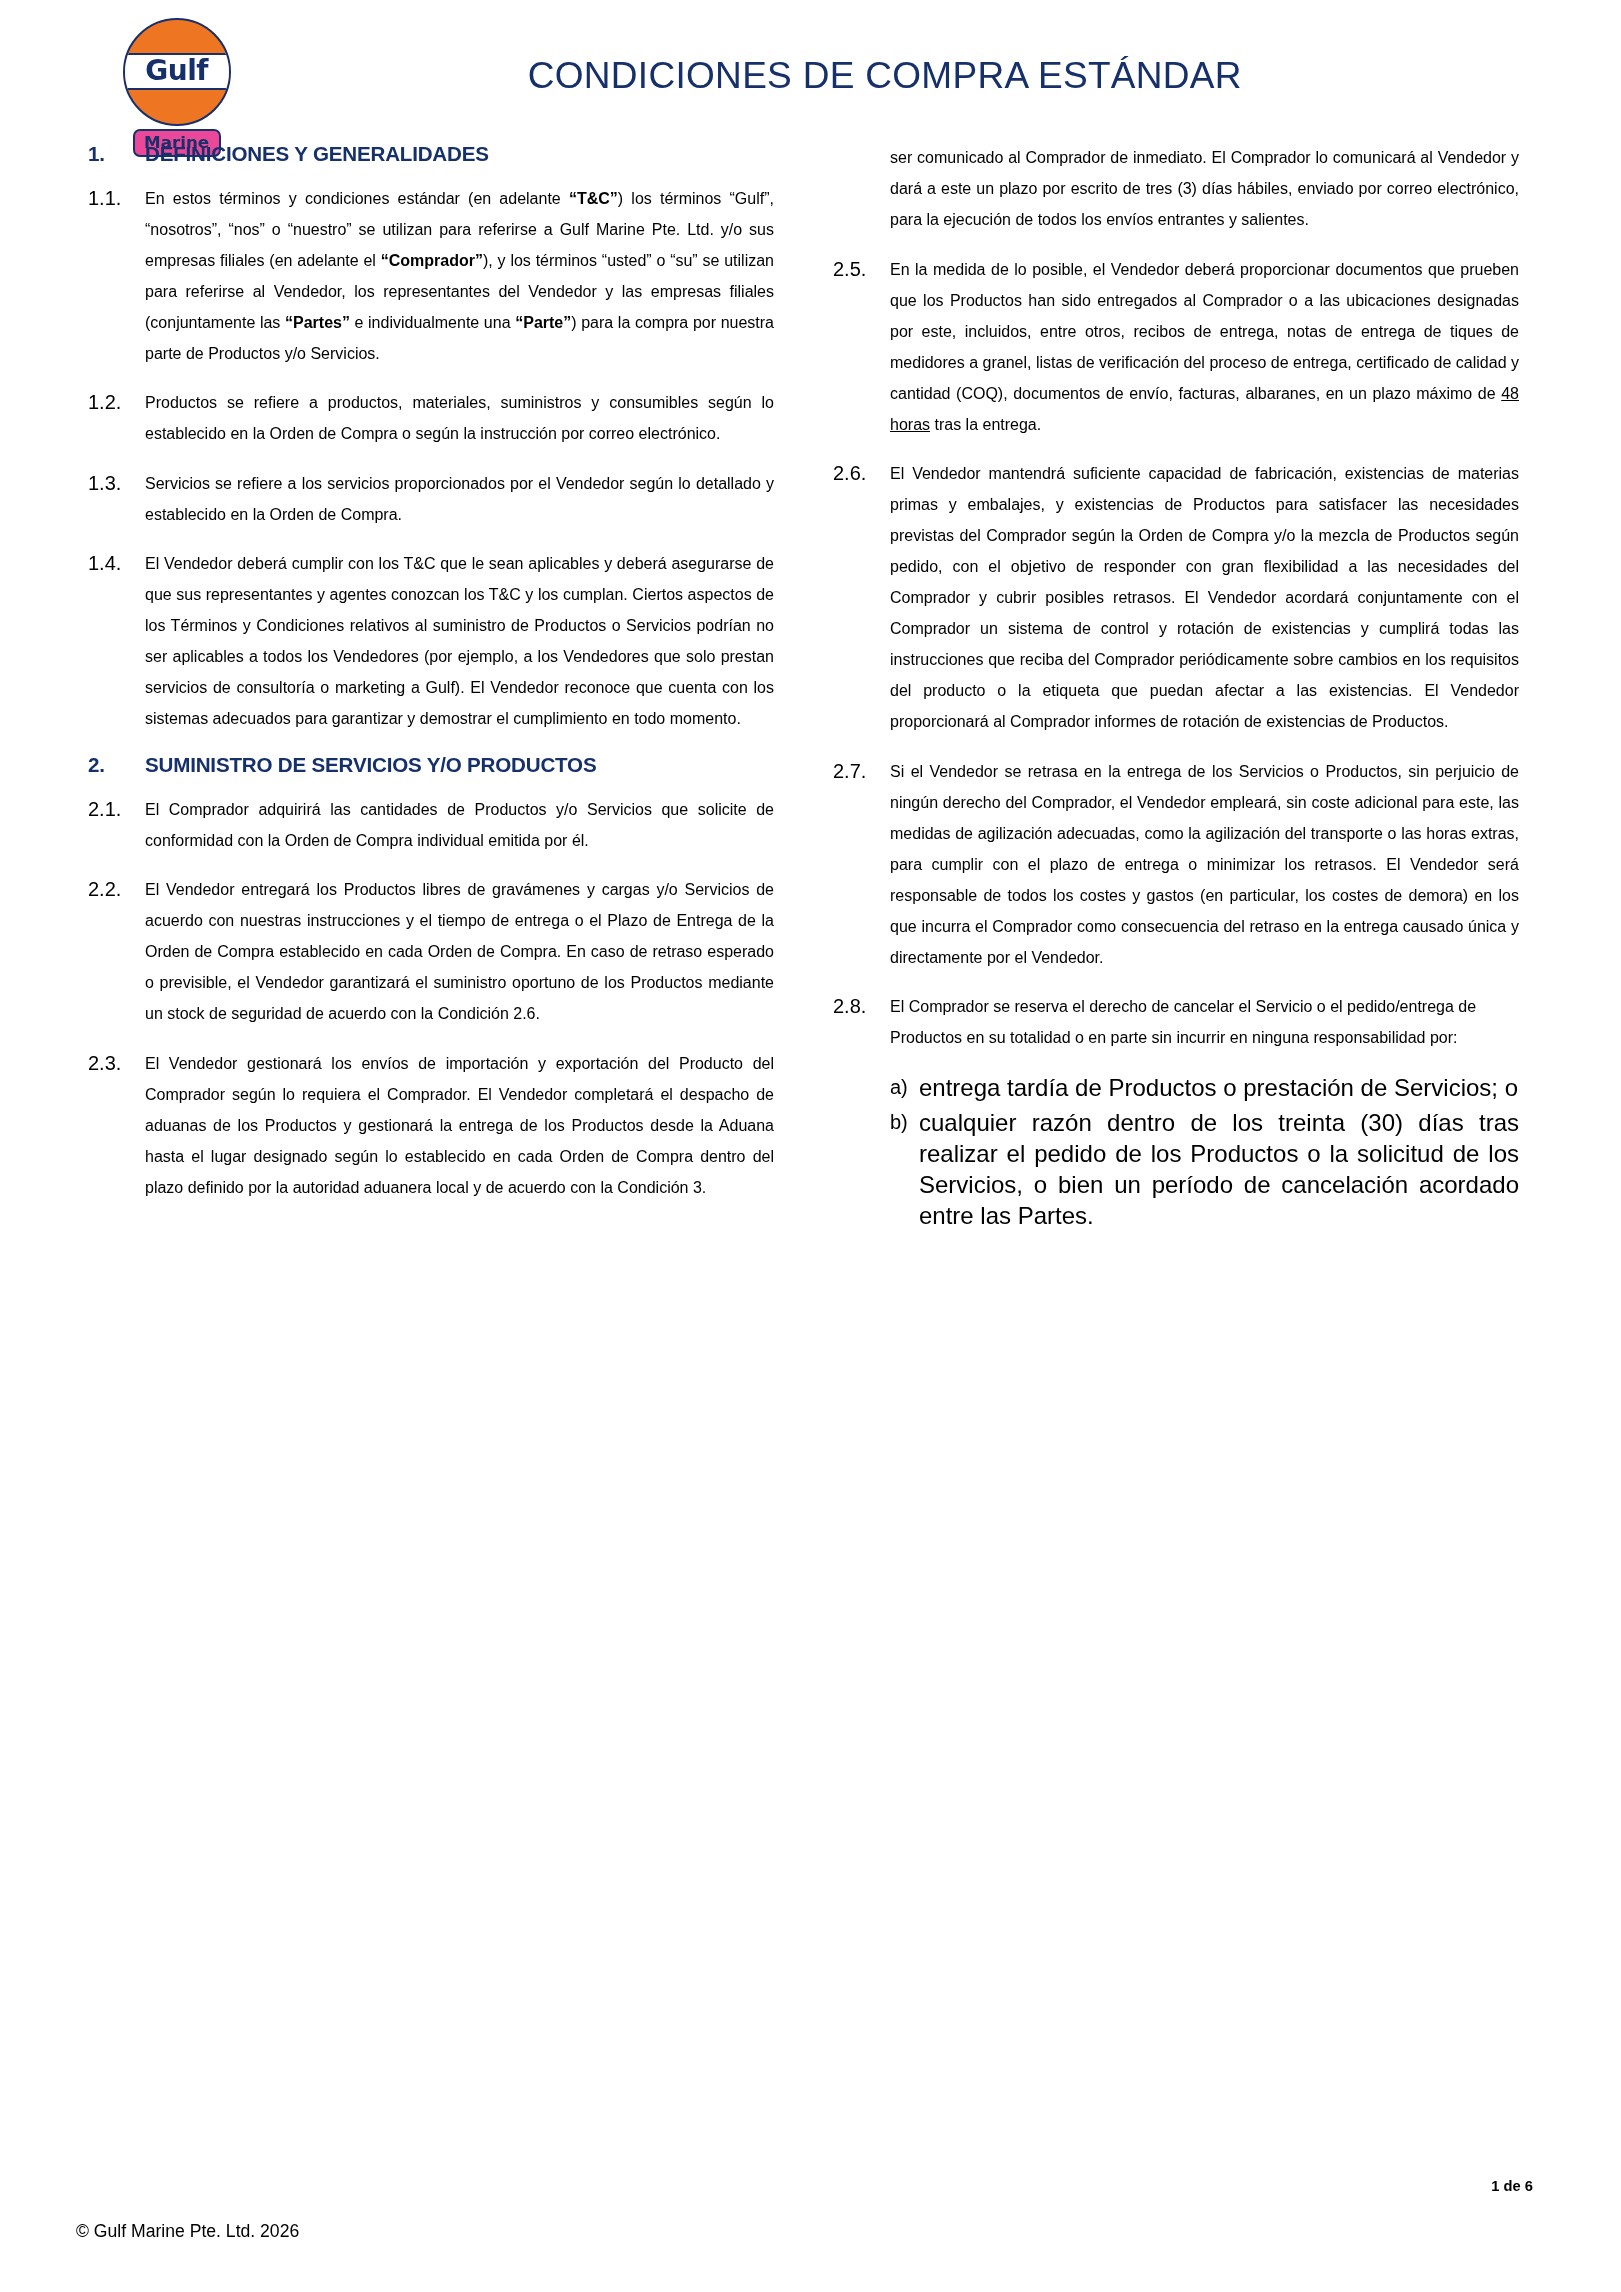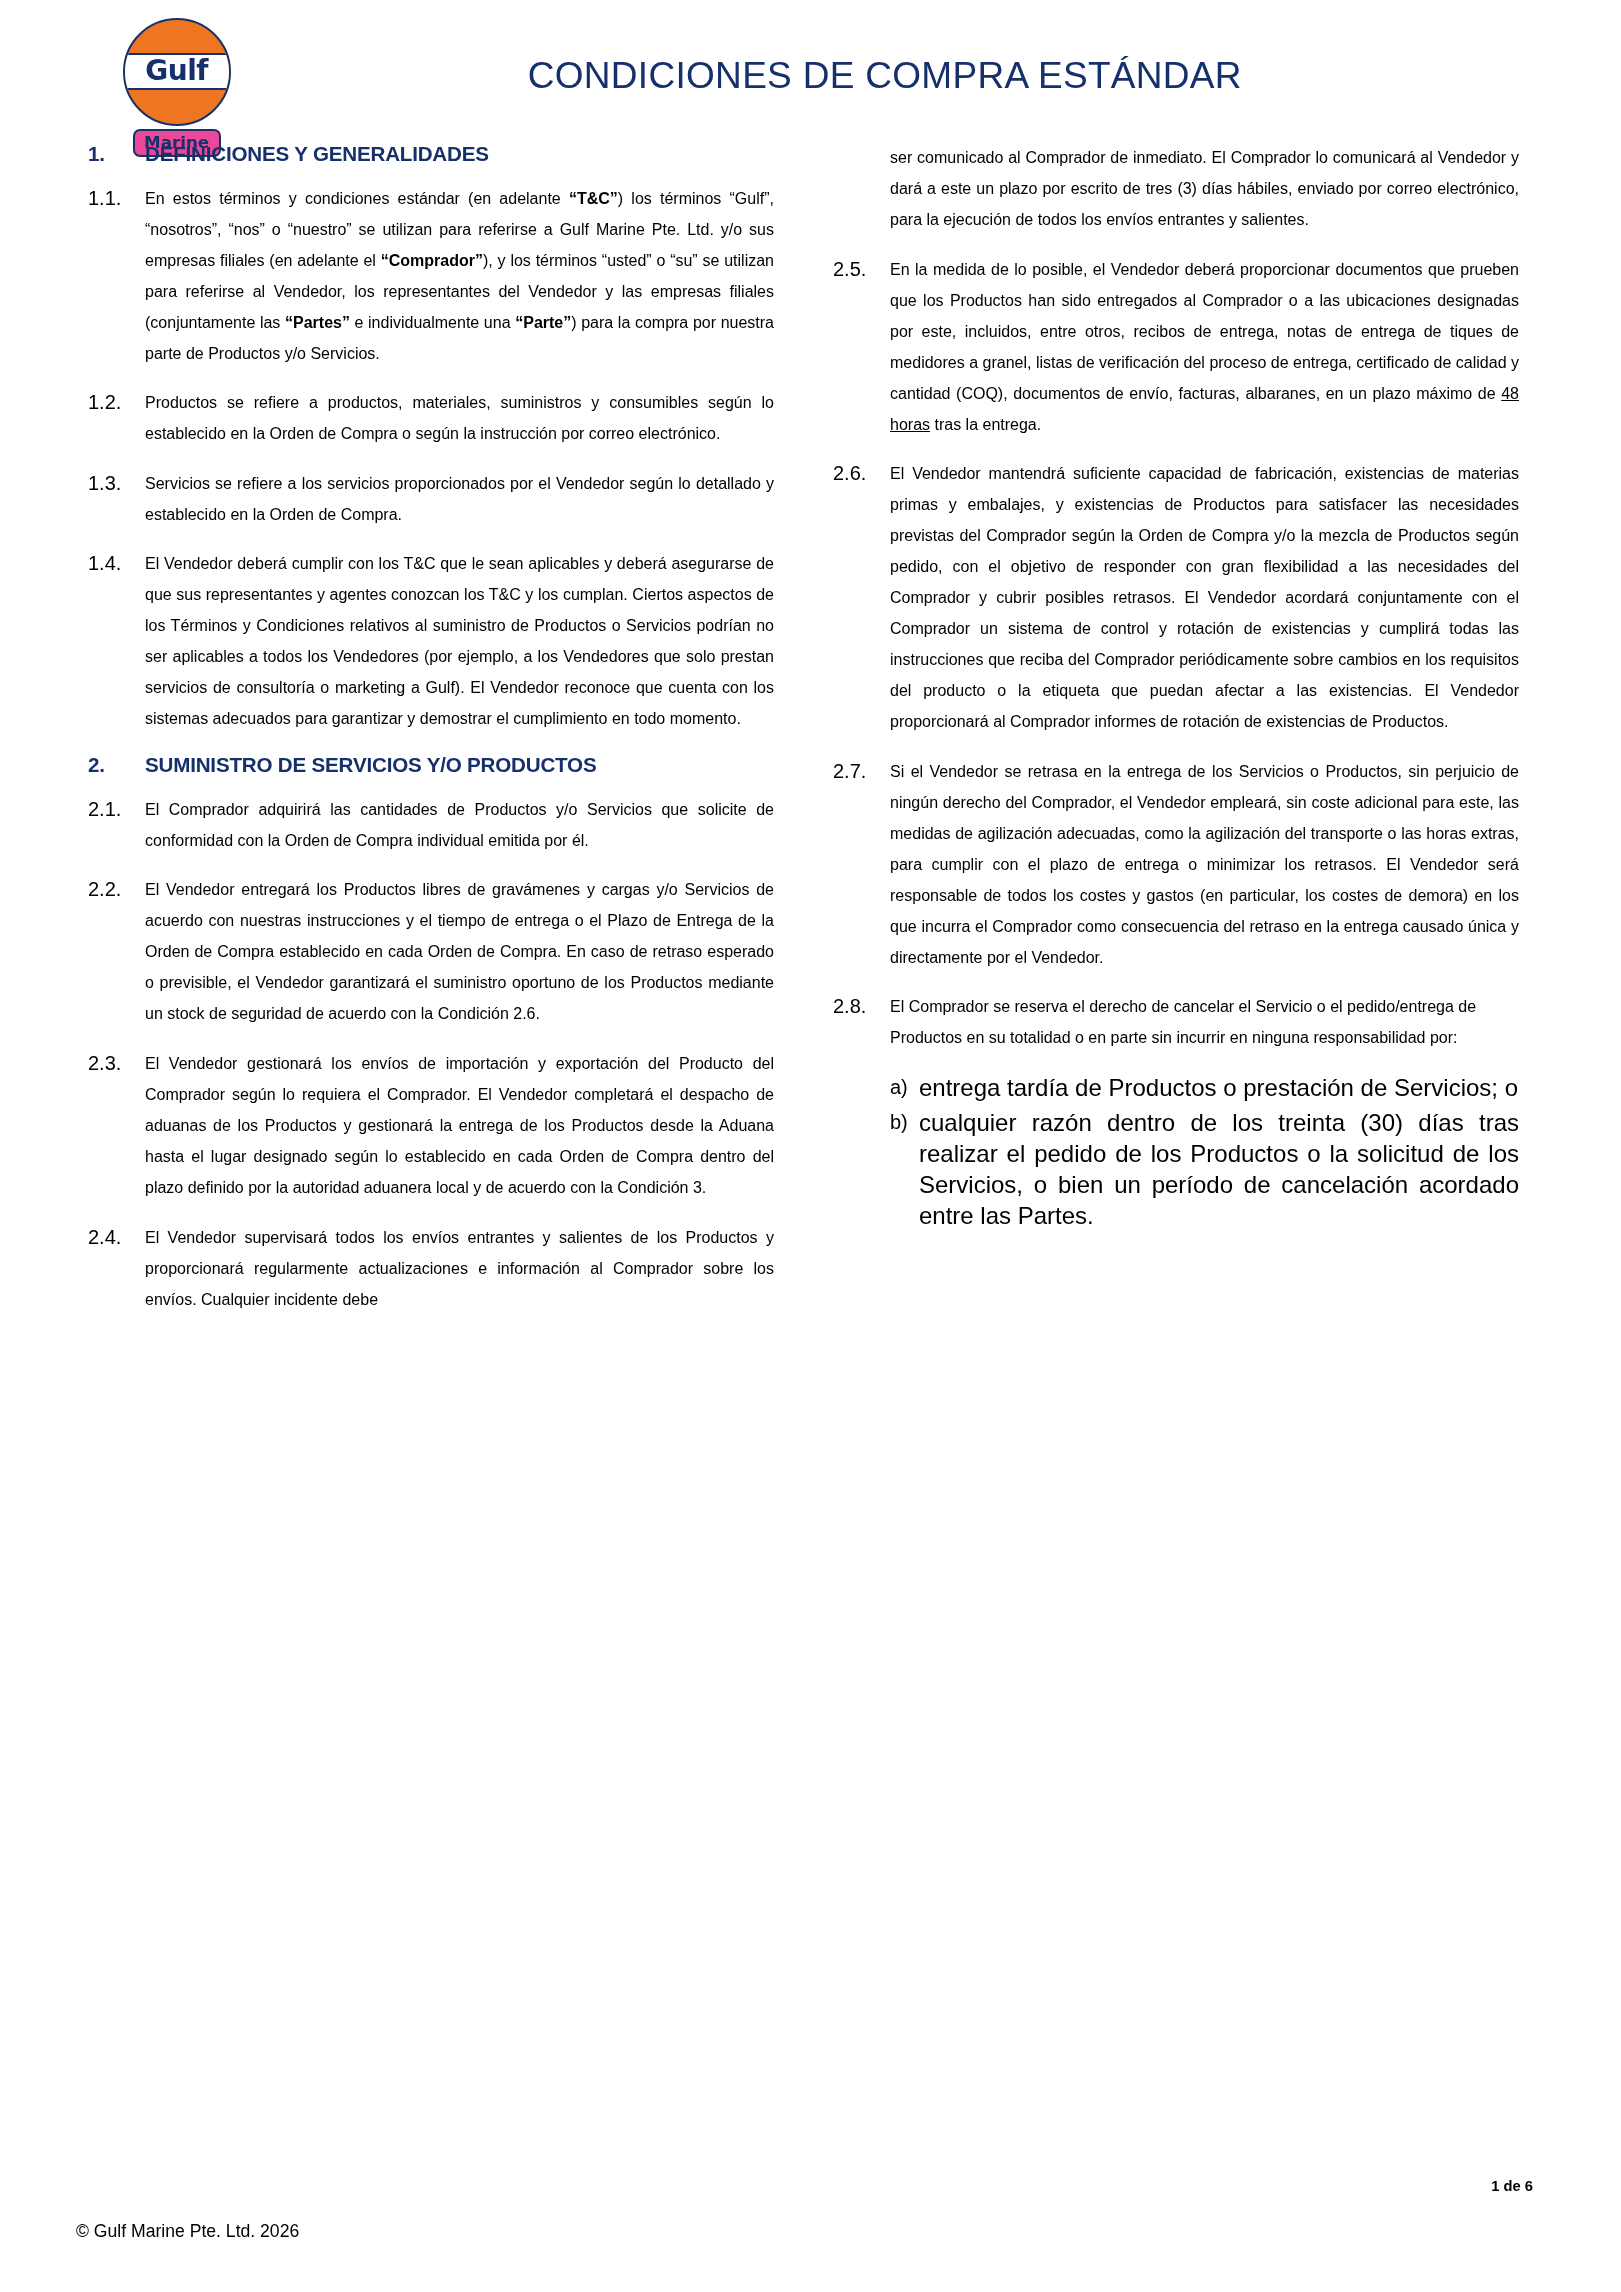--- a/index.html
+++ b/index.html
@@ -266,24 +266,20 @@
       <div class="clause">
         <span class="num">2.2.</span>
         <span class="txt">El Vendedor entregará los Productos libres de gravámenes y cargas y/o Servicios de acuerdo con nuestras instrucciones y el tiempo de entrega o el Plazo de Entrega de la Orden de Compra establecido en cada Orden de Compra. En caso de retraso esperado o previsible, el Vendedor garantizará el suministro oportuno de los Productos mediante un stock de seguridad de acuerdo con la Condición 2.6.</span>
       </div>
 
       <div class="clause">
         <span class="num">2.3.</span>
         <span class="txt">El Vendedor gestionará los envíos de importación y exportación del Producto del Comprador según lo requiera el Comprador. El Vendedor completará el despacho de aduanas de los Productos y gestionará la entrega de los Productos desde la Aduana hasta el lugar designado según lo establecido en cada Orden de Compra dentro del plazo definido por la autoridad aduanera local y de acuerdo con la Condición 3.</span>
       </div>
 
-      <div class="clause">
-        <span class="num">2.4.</span>
-        <span class="txt">El Vendedor supervisará todos los envíos entrantes y salientes de los Productos y proporcionará regularmente actualizaciones e información al Comprador sobre los envíos. Cualquier incidente debe</span>
-      </div>
 
     </div>
 
     <div class="col">
 
       <div class="clause">
         <span class="num"></span>
         <span class="txt">ser comunicado al Comprador de inmediato. El Comprador lo comunicará al Vendedor y dará a este un plazo por escrito de tres (3) días hábiles, enviado por correo electrónico, para la ejecución de todos los envíos entrantes y salientes.</span>
       </div>
 

